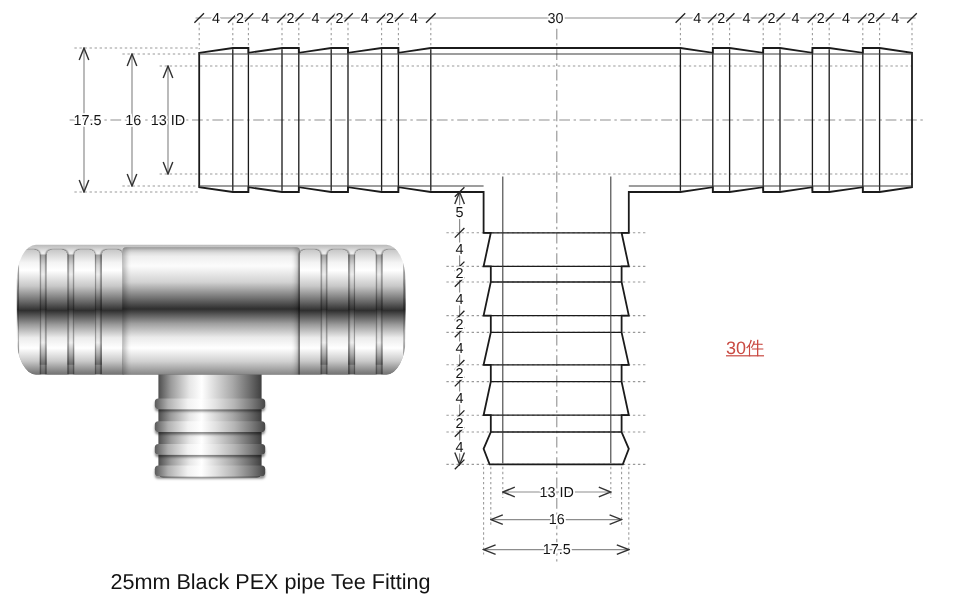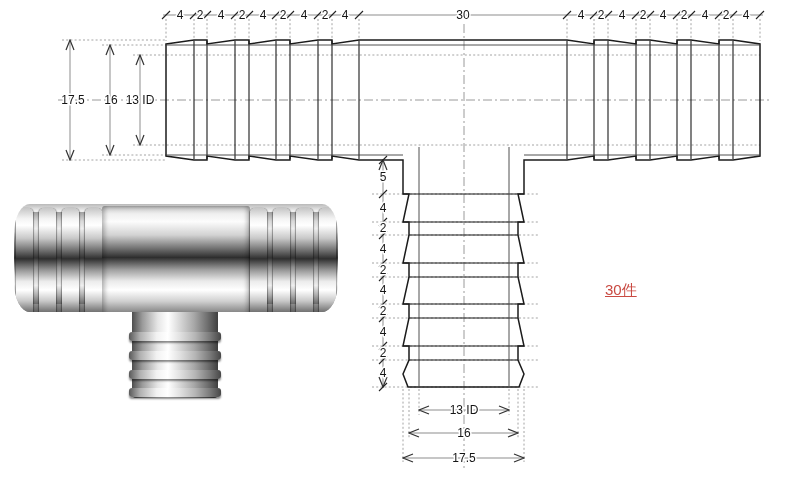--- a/index.html
+++ b/index.html
@@ -254,14 +254,15 @@
       <text class="dim" x="383" y="336">4</text>
       <text class="dim" x="383" y="357">2</text>
       <text class="dim" x="383" y="377">4</text>
       <text class="dim" x="464" y="414">13 ID</text>
       <text class="dim" x="464" y="437">16</text>
       <text class="dim" x="464" y="462">17.5</text>
     </g>
   </svg>
 
   <div class="quantity">30件</div>
+  <div class="caption">25mm Black PEX pipe Tee Fitting</div>
 
 </div>
 
 </body></html>

